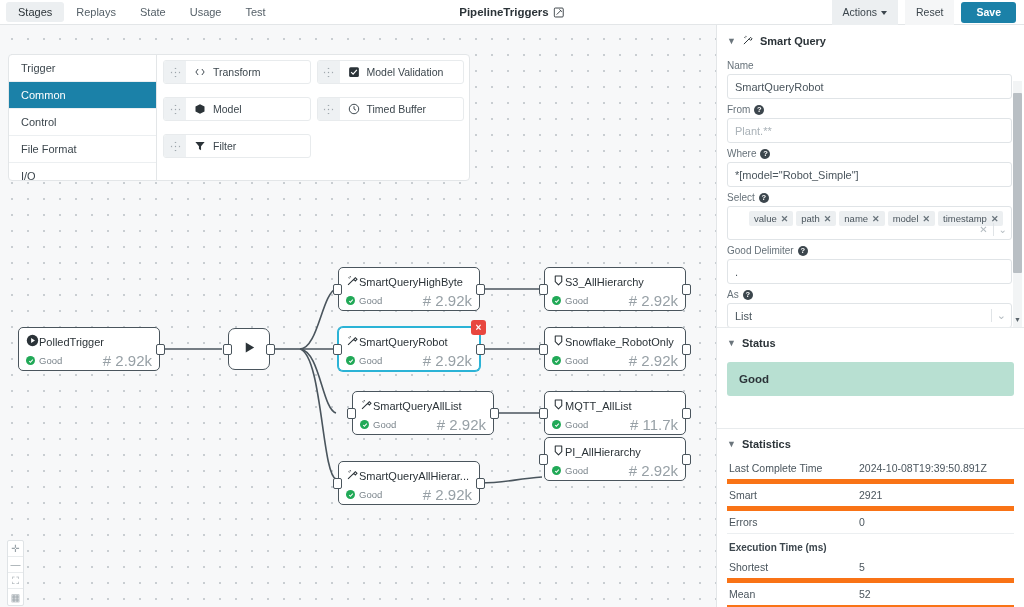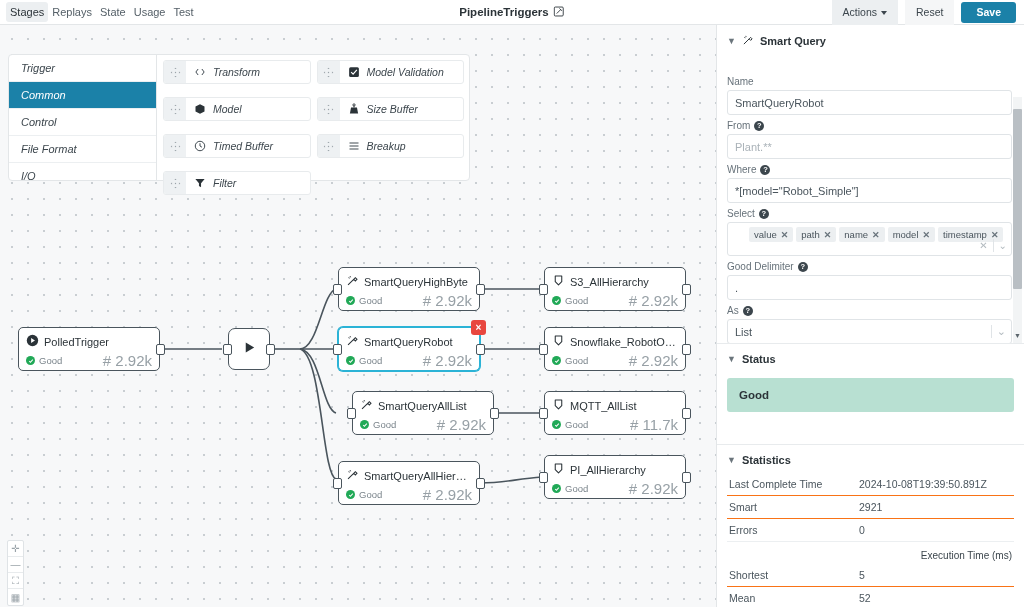--- a/index.html
+++ b/index.html
@@ -12,27 +12,27 @@
   .app { position: relative; width: 1024px; height: 607px; }
 
   
   .topbar {
     position: absolute; left: 0; top: 0; width: 1024px; height: 25px;
     background: #ffffff; border-bottom: 1px solid #e3e6e8;
     display: flex; align-items: center;
   }
   .tabs { display: flex; align-items: center; height: 25px; padding-left: 6px; }
   .tab {
-    font-size: 11px; color: #556068; padding: 4px 4px; border-radius: 3px;
+    font-size: 11px; color: #556068; padding: 4px 12px; border-radius: 3px;
     cursor: pointer; white-space: nowrap;
   }
   .tab.active { background: #eceff1; color: #2b3338; }
   .doc-title {
     position: absolute; left: 50%; transform: translateX(-50%);
-    display: flex; gap: 5px;
+    display: flex; align-items: center; gap: 5px;
     font-size: 11.5px; font-weight: bold; color: #2b3338;
   }
   .edit-icon { display: inline-flex; }
   .topbar-right {
     position: absolute; right: 8px; top: 0; height: 25px;
     display: flex; align-items: center; gap: 7px;
   }
   .btn {
     font-size: 10.5px; border-radius: 3px; padding: 8px 10px;
     border: 1px solid transparent; cursor: pointer; white-space: nowrap;
@@ -52,21 +52,21 @@
     background-color: #f7f8f9;
     background-image: radial-gradient(#c9ced2 0.9px, transparent 0.9px);
     background-size: 16px 16px; background-position: 4px 6px;
     overflow: hidden;
   }
 
   
   .palette {
     position: absolute; left: 8px; top: 29px; width: 462px; height: 127px;
     background: #ffffff; border: 1px solid #e3e6e8; border-radius: 4px;
-    display: flex; z-index: 20; font-style: italic;
+    display: flex; z-index: 20;
   }
   .pal-cats { width: 148px; border-right: 1px solid #e3e6e8; padding-top: 0; }
   .pal-cat {
     font-size: 11px; color: #3c464d; padding: 7px 12px;
     border-bottom: 1px solid #eceff1; cursor: pointer;
   }
   .pal-cat:last-child { border-bottom: none; }
   .pal-cat.active { background: #1b81a8; color: #ffffff; }
   .pal-items {
     flex: 1; padding: 5px 5px 5px 6px;
@@ -85,21 +85,21 @@
   .pal-ico { width: 16px; display: flex; align-items: center; justify-content: center; margin-left: 6px; flex: none; }
   .pal-label { font-size: 10.5px; color: #3c464d; margin-left: 5px; white-space: nowrap; }
 
   
   .node {
     position: absolute; background: #ffffff; border: 1.4px solid #4a555d;
     border-radius: 5px; width: 140px; height: 44px; z-index: 5;
   }
   .node.selected { border-color: #2bb3d6; box-shadow: 0 0 0 1px #2bb3d6; }
   .node-head {
-    display: flex; align-items: center; gap: 5px;
+    display: flex; align-items: center; 
     padding: 5px 7px 0 7px; height: 23px;
   }
   .node-title {
     font-size: 11px; color: #2b3338; white-space: nowrap;
     overflow: hidden; text-overflow: ellipsis;
   }
   .node-foot {
     display: flex; align-items: center; justify-content: space-between;
     padding: 0 7px; height: 19px;
   }
@@ -146,21 +146,21 @@
     position: absolute; right: 0; top: 25px; width: 308px; height: 582px;
     background: #ffffff; border-left: 1px solid #e3e6e8;
     font-size: 11px; color: #3c464d; overflow: hidden;
   }
   .sec-head {
     display: flex; align-items: center; gap: 6px;
     padding: 9px 10px 7px 10px; font-size: 11px; font-weight: bold; color: #2b3338;
   }
   .chev { color: #6b757c; font-size: 9px; }
   .form {
-    position: relative; padding: 0 12px 6px 10px; height: 272px; overflow: hidden; margin-top: 16px;
+    position: relative; padding: 0 12px 6px 10px; height: 272px; overflow: hidden;
   }
   .field-label {
     display: flex; align-items: center; gap: 4px;
     font-size: 10px; color: #67727a; margin: 5px 0 3px 0;
   }
   .help {
     width: 10px; height: 10px; border-radius: 50%; background: #3c464d;
     color: #fff; font-size: 7.5px; font-weight: bold;
     display: inline-flex; align-items: center; justify-content: center; line-height: 1;
   }
@@ -205,28 +205,28 @@
     position: absolute; right: 2px; width: 9px; height: 12px; color: #5a646b;
     font-size: 7px; display: flex; align-items: center; justify-content: center; cursor: pointer;
   }
   .divider { height: 1px; background: #e8ebed; margin: 0; }
   .status-box {
     margin: 6px 10px 0 10px; background: #b8e0d2; border-radius: 3px;
     padding: 11px 12px; font-size: 11.5px; font-weight: bold; color: #2b3338;
   }
   .stats { padding: 0 10px; }
   .stat-row {
-    display: flex; border-bottom: 1px solid #f97316; padding: 5px 2px;
+    display: flex; border-bottom: 5px solid #f97316; padding: 5px 2px;
     font-size: 10.5px; color: #4a555d;
   }
   .stat-row:last-child { border-bottom: 1px solid #eceff1; }
   .stat-key { width: 130px; flex: none; }
   .stat-val { color: #4a555d; }
   .stat-sub {
-    font-size: 10px; font-weight: normal; color: #3c464d; padding: 8px 2px 3px 2px; text-align: right;
+    font-size: 10px; font-weight: bold; color: #3c464d; padding: 8px 2px 3px 2px;
   }
 </style>
 </head>
 <body>
 
 <div class="app">
 
   <div class="topbar">
     <div class="tabs" id="tabs">
         <div class="tab active">Stages</div>
@@ -324,56 +324,26 @@
             <span class="pal-label">Model</span>
           </div>
           <div class="pal-item">
             <span class="pal-grip">
               <svg width="11" height="11" viewBox="0 0 16 16" fill="#9aa3a9">
                 <path d="M8 1 L9.6 3 H6.4 Z M8 15 L6.4 13 H9.6 Z M1 8 L3 6.4 V9.6 Z M15 8 L13 9.6 V6.4 Z"></path>
                 <circle cx="8" cy="8" r="1"></circle>
               </svg>
             </span>
             <span class="pal-ico">
-              <svg width="12" height="12" viewBox="0 0 16 16">
-                <path d="M4 6 H12 L13.5 14 H2.5 Z" fill="#2b3338"></path>
-                <path d="M8 6 V3.5" stroke="#2b3338" stroke-width="1.2"></path>
-                <circle cx="8" cy="2.6" r="1.5" fill="none" stroke="#2b3338" stroke-width="1.2"></circle>
-              </svg>
-            </span>
-            <span class="pal-label">Size Buffer</span>
-          </div>
-          <div class="pal-item">
-            <span class="pal-grip">
-              <svg width="11" height="11" viewBox="0 0 16 16" fill="#9aa3a9">
-                <path d="M8 1 L9.6 3 H6.4 Z M8 15 L6.4 13 H9.6 Z M1 8 L3 6.4 V9.6 Z M15 8 L13 9.6 V6.4 Z"></path>
-                <circle cx="8" cy="8" r="1"></circle>
-              </svg>
-            </span>
-            <span class="pal-ico">
               <svg width="12" height="12" viewBox="0 0 16 16" fill="none" stroke="#3c464d" stroke-width="1.3">
                 <circle cx="8" cy="8" r="6.3"></circle>
                 <path d="M8 4.3 V8 L10.6 9.6"></path>
               </svg>
             </span>
             <span class="pal-label">Timed Buffer</span>
-          </div>
-          <div class="pal-item">
-            <span class="pal-grip">
-              <svg width="11" height="11" viewBox="0 0 16 16" fill="#9aa3a9">
-                <path d="M8 1 L9.6 3 H6.4 Z M8 15 L6.4 13 H9.6 Z M1 8 L3 6.4 V9.6 Z M15 8 L13 9.6 V6.4 Z"></path>
-                <circle cx="8" cy="8" r="1"></circle>
-              </svg>
-            </span>
-            <span class="pal-ico">
-              <svg width="12" height="12" viewBox="0 0 16 16" stroke="#3c464d" stroke-width="1.3">
-                <path d="M2 4 H14 M2 8 H14 M2 12 H14"></path>
-              </svg>
-            </span>
-            <span class="pal-label">Breakup</span>
           </div>
           <div class="pal-item">
             <span class="pal-grip">
               <svg width="11" height="11" viewBox="0 0 16 16" fill="#9aa3a9">
                 <path d="M8 1 L9.6 3 H6.4 Z M8 15 L6.4 13 H9.6 Z M1 8 L3 6.4 V9.6 Z M15 8 L13 9.6 V6.4 Z"></path>
                 <circle cx="8" cy="8" r="1"></circle>
               </svg>
             </span>
             <span class="pal-ico">
               <svg width="12" height="12" viewBox="0 0 16 16">
@@ -567,21 +537,21 @@
                   <path d="M2 5 L4 7.2 L8 2.8" stroke="#fff" stroke-width="1.7" fill="none"></path>
                 </svg>
               </span>
               <span>Good</span>
             </span>
             <span class="node-count"># 11.7k</span>
           </div>
           <div class="port in"></div>
           <div class="port out"></div>
         </div>
-        <div class="node" style="left:544px;top:430px;width:142px;">
+        <div class="node" style="left:544px;top:412px;width:142px;">
           <div class="node-head">
             <span><svg width="13" height="13" viewBox="0 0 16 16">
                 <path d="M4 2.5 H12 V9.5 L8 13.5 L4 9.5 Z" stroke="#2b3338" stroke-width="1.3" fill="none" stroke-linejoin="round"></path>
               </svg></span>
             <span class="node-title">PI_AllHierarchy</span>
           </div>
           <div class="node-foot">
             <span class="node-status">
               <span class="dot-good">
                 <svg width="6" height="6" viewBox="0 0 10 10">

